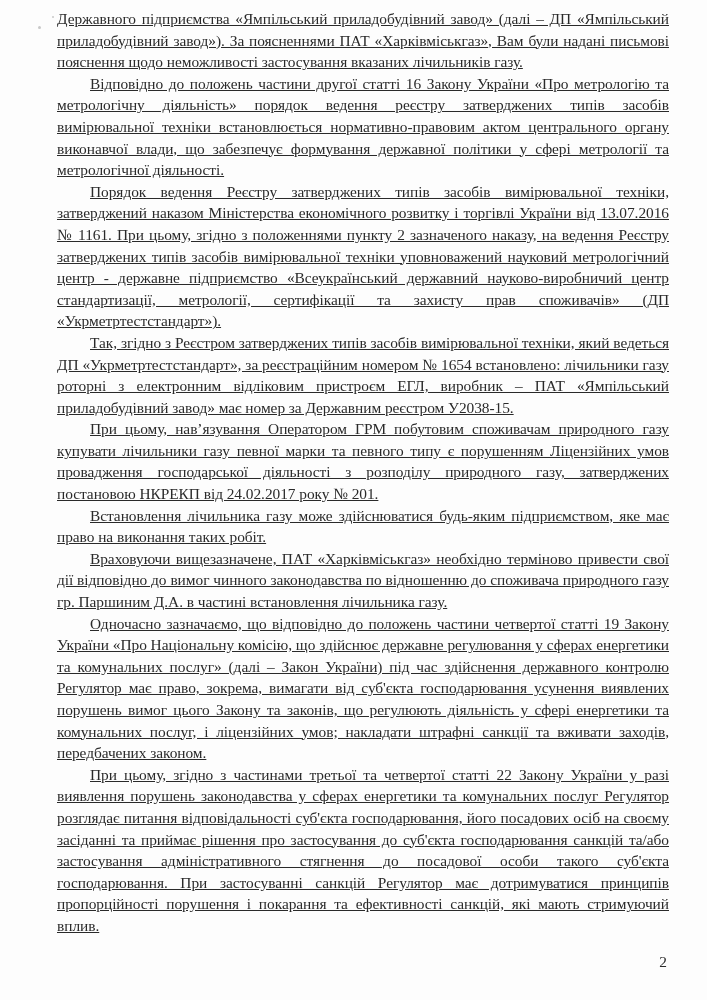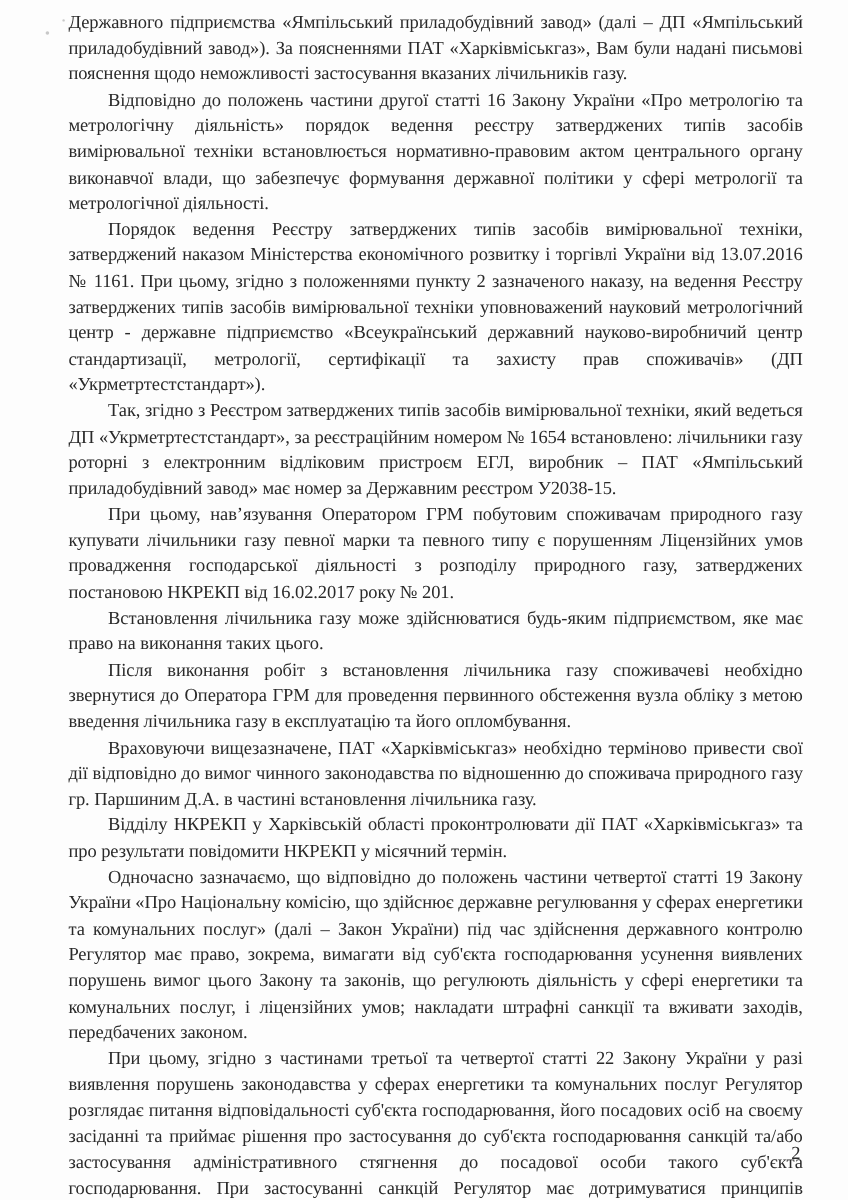--- a/index.html
+++ b/index.html
@@ -6,42 +6,40 @@
     body {
       width: 707px; height: 1000px; background: #fdfdfd; overflow: hidden;
       position: relative;
     }
     .page {
       position: absolute; left: 57px; top: 8px; width: 612px;
       font-family: "Liberation Serif", "DejaVu Serif", serif;
       font-size: 15.4px; line-height: 21.6px; color: #2a2a2a;
       text-align: justify; letter-spacing: -0.05px;
     }
-    .page p { margin: 0; text-indent: 0; }
+    .page p { margin: 0; text-indent: 0; text-decoration: underline; }
     .page p.ind { text-indent: 33px; }
     .pagenum {
       position: absolute; right: 40px; top: 953px;
       font-family: "Liberation Serif", "DejaVu Serif", serif;
       font-size: 15.4px; color: #2a2a2a;
     }
     .speck { position: absolute; background: #c8c8c8; border-radius: 50%; }
   </style>
 </head>
 <body>
 
 <div class="speck" style="left:38px;top:26px;width:3px;height:3px;"></div>
 <div class="speck" style="left:52px;top:16px;width:2px;height:2px;"></div>
 
 <div class="page">
   <p>Державного підприємства «Ямпільський приладобудівний завод» (далі – ДП «Ямпільський приладобудівний завод»). За поясненнями ПАТ «Харківміськгаз», Вам були надані письмові пояснення щодо неможливості застосування вказаних лічильників газу.</p>
   <p class="ind">Відповідно до положень частини другої статті 16 Закону України «Про метрологію та метрологічну діяльність» порядок ведення реєстру затверджених типів засобів вимірювальної техніки встановлюється нормативно-правовим актом центрального органу виконавчої влади, що забезпечує формування державної політики у сфері метрології та метрологічної діяльності.</p>
   <p class="ind">Порядок ведення Реєстру затверджених типів засобів вимірювальної техніки, затверджений наказом Міністерства економічного розвитку і торгівлі України від 13.07.2016 № 1161. При цьому, згідно з положеннями пункту 2 зазначеного наказу, на ведення Реєстру затверджених типів засобів вимірювальної техніки уповноважений науковий метрологічний центр - державне підприємство «Всеукраїнський державний науково-виробничий центр стандартизації, метрології, сертифікації та захисту прав споживачів» (ДП «Укрметртестстандарт»).</p>
   <p class="ind">Так, згідно з Реєстром затверджених типів засобів вимірювальної техніки, який ведеться ДП «Укрметртестстандарт», за реєстраційним номером № 1654 встановлено: лічильники газу роторні з електронним відліковим пристроєм ЕГЛ, виробник – ПАТ «Ямпільський приладобудівний завод» має номер за Державним реєстром У2038-15.</p>
-  <p class="ind">При цьому, нав’язування Оператором ГРМ побутовим споживачам природного газу купувати лічильники газу певної марки та певного типу є порушенням Ліцензійних умов провадження господарської діяльності з розподілу природного газу, затверджених постановою НКРЕКП від 16.02.2017 року № 201.</p>
-  <p class="ind">Встановлення лічильника газу може здійснюватися будь-яким підприємством, яке має право на виконання таких цього.</p>
-  <p class="ind">Після виконання робіт з встановлення лічильника газу споживачеві необхідно звернутися до Оператора ГРМ для проведення первинного обстеження вузла обліку з метою введення лічильника газу в експлуатацію та його опломбування.</p>
+  <p class="ind">При цьому, нав’язування Оператором ГРМ побутовим споживачам природного газу купувати лічильники газу певної марки та певного типу є порушенням Ліцензійних умов провадження господарської діяльності з розподілу природного газу, затверджених постановою НКРЕКП від 24.02.2017 року № 201.</p>
+  <p class="ind">Встановлення лічильника газу може здійснюватися будь-яким підприємством, яке має право на виконання таких робіт.</p>
   <p class="ind">Враховуючи вищезазначене, ПАТ «Харківміськгаз» необхідно терміново привести свої дії відповідно до вимог чинного законодавства по відношенню до споживача природного газу гр. Паршиним Д.А. в частині встановлення лічильника газу.</p>
-  <p class="ind">Відділу НКРЕКП у Харківській області проконтролювати дії ПАТ «Харківміськгаз» та про результати повідомити НКРЕКП у місячний термін.</p>
   <p class="ind">Одночасно зазначаємо, що відповідно до положень частини четвертої статті 19 Закону України «Про Національну комісію, що здійснює державне регулювання у сферах енергетики та комунальних послуг» (далі – Закон України) під час здійснення державного контролю Регулятор має право, зокрема, вимагати від суб'єкта господарювання усунення виявлених порушень вимог цього Закону та законів, що регулюють діяльність у сфері енергетики та комунальних послуг, і ліцензійних умов; накладати штрафні санкції та вживати заходів, передбачених законом.</p>
   <p class="ind">При цьому, згідно з частинами третьої та четвертої статті 22 Закону України у разі виявлення порушень законодавства у сферах енергетики та комунальних послуг Регулятор розглядає питання відповідальності суб'єкта господарювання, його посадових осіб на своєму засіданні та приймає рішення про застосування до суб'єкта господарювання санкцій та/або застосування адміністративного стягнення до посадової особи такого суб'єкта господарювання. При застосуванні санкцій Регулятор має дотримуватися принципів пропорційності порушення і покарання та ефективності санкцій, які мають стримуючий вплив.</p>
 </div>
 
 <div class="pagenum">2</div>
 
 </body></html>

